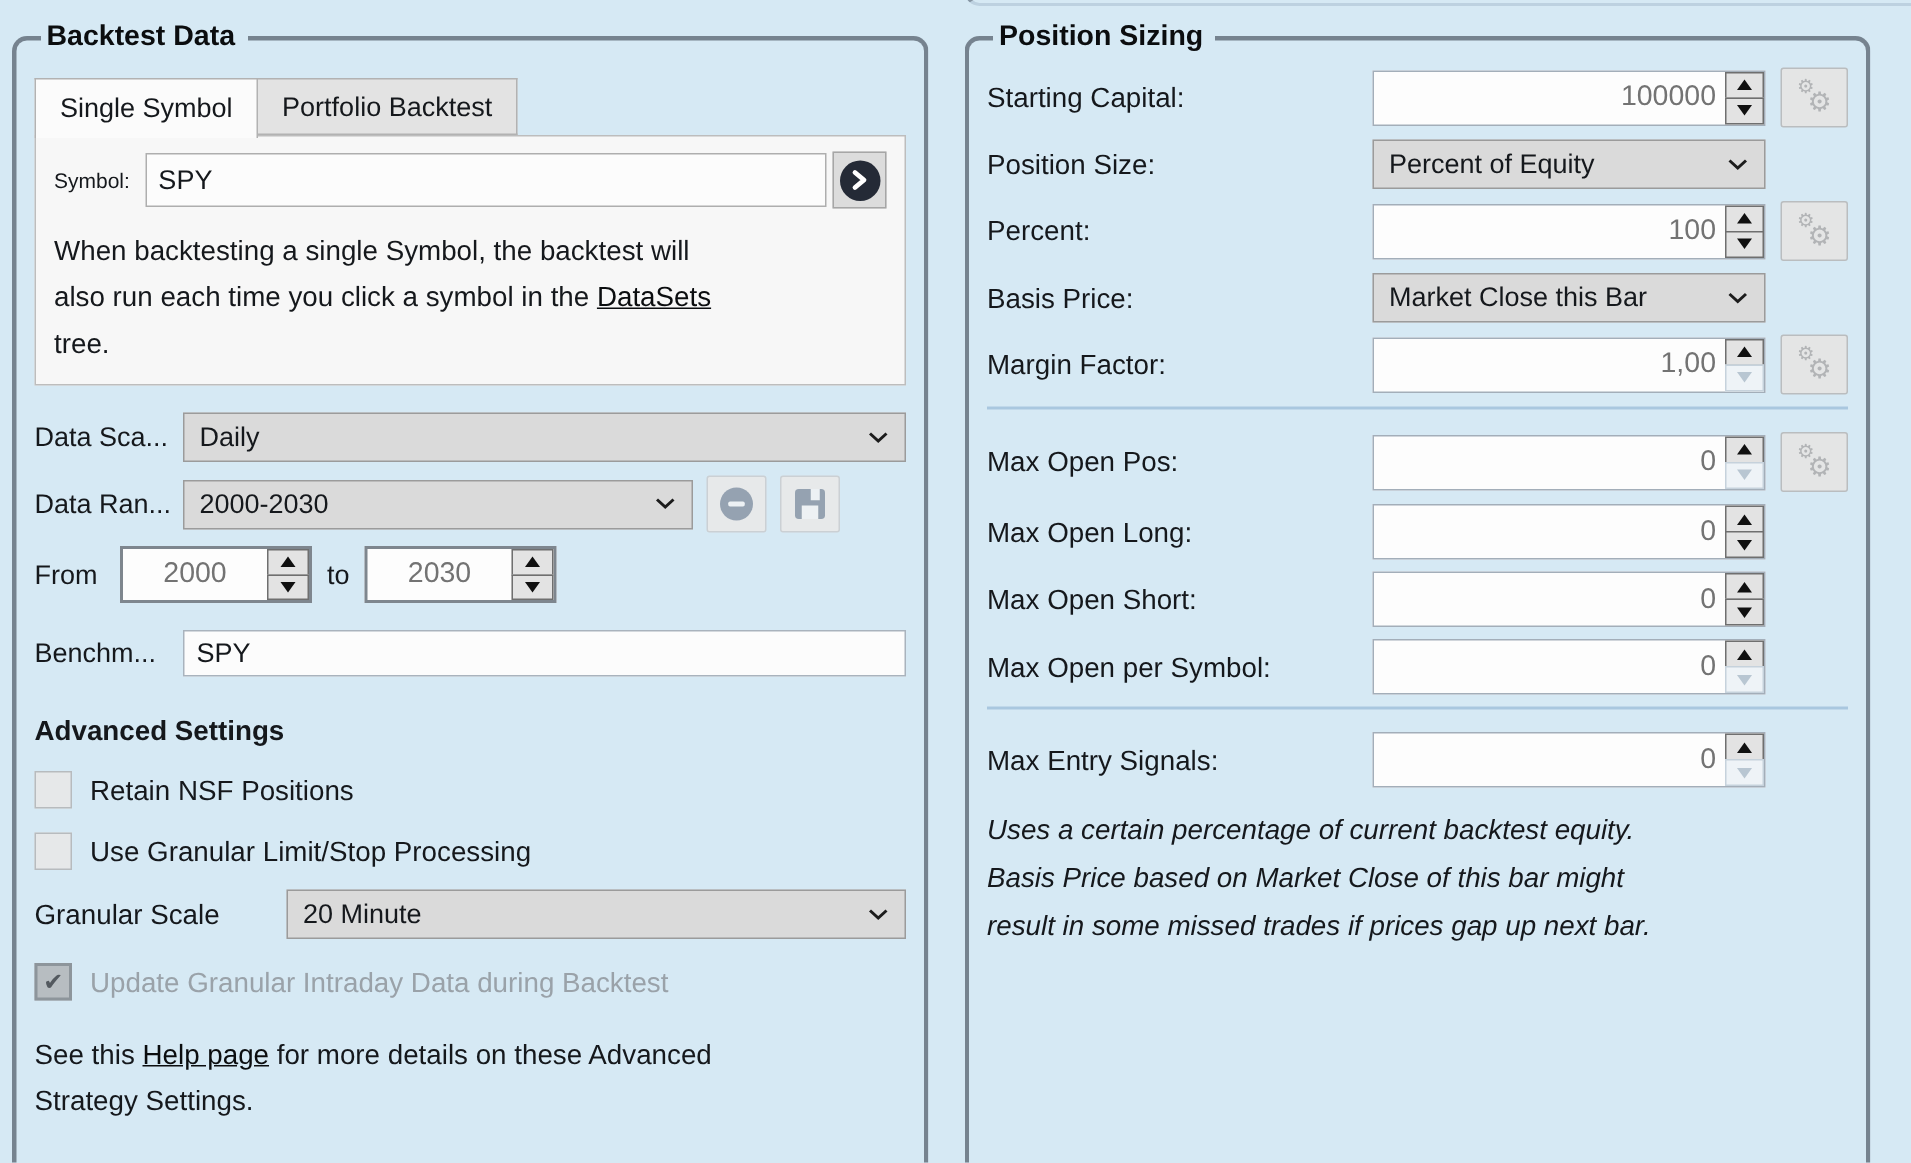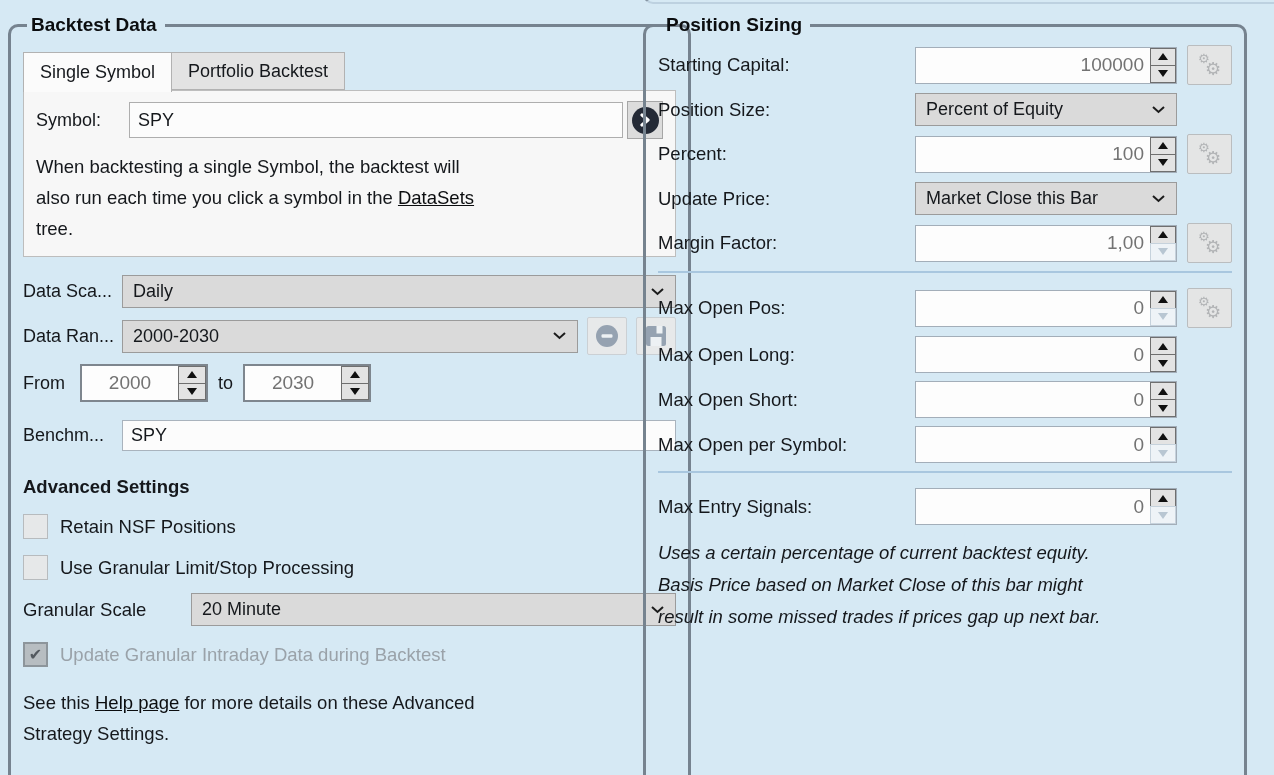--- a/index.html
+++ b/index.html
@@ -30,21 +30,21 @@
   .tabs { display:flex; margin-top:16px; position:relative; z-index:2; }
   .tab {
     font-size:18px; padding:0 16px; height:38px; display:flex; align-items:center;
     border:1px solid #b2b2b2; background:#e3e3e3; cursor:pointer; white-space:nowrap;
   }
   .tab.active { background:#fbfbfb; border-bottom:none; height:40px; margin-bottom:-2px; z-index:3; }
   .tab.inactive { border-left:none; }
   .tabpanel { position:relative; border:1px solid #bdbdbd; background:#f7f7f7; padding:10px 12px 12px; }
   
   .symrow { display:flex; align-items:center; }
-  .symlbl { font-size:18px; margin-right:28px; white-space:nowrap; }
+  .symlbl { font-size:14px; margin-right:10px; white-space:nowrap; }
   .syminput {
     flex:1; min-width:0; height:36px; border:1px solid #aeaeae; background:#fcfcfc;
     font:18px "Liberation Sans", sans-serif; padding:0 8px; color:#15181c;
   }
   .gobtn {
     width:36px; height:38px; margin-left:4px; flex:none; background:#dcdcdc;
     border:1px solid #a6a6a6; display:flex; align-items:center; justify-content:center;
     padding:0; cursor:pointer;
   }
   .gocircle { width:27px; height:27px; border-radius:50%; background:#242a36;
@@ -115,21 +115,21 @@
   .helptext { margin-top:20px; font-size:18.5px; line-height:31px; }
   
   .psbody { margin-top:9px; }
   .psrow { display:flex; align-items:center; margin-bottom:8px; }
   .pslabel { flex:1; font-size:18.5px; white-space:nowrap; }
   .psctl { width:262px; flex:none; }
   .psend { width:55px; flex:none; display:flex; justify-content:flex-end; }
   .psdiv { height:2px; background:#a9c7df; margin:8px 0 15px; }
   .psnote { margin-top:12px; font-style:italic; font-size:18.5px; line-height:32px; }
   .mt9 { margin-top:9px; }  .mt18 { margin-top:18px; }  .mt13 { margin-top:13px; }
-  .w392 { width:456px; flex:none; }
+  .w392 { width:340px; flex:none; }
   .flblwide { width:168px; flex:none; font-size:18.5px; white-space:nowrap; }
   .tolbl { font-size:18px; margin:0 10px; }
   .fromlbl { font-size:18px; margin-right:10px; width:47px; flex:none; }
 </style>
 </head>
 <body>
 
 <div class="remnant"></div>
 
 <fieldset class="gb" id="gb-left">
@@ -332,21 +332,21 @@
       </div>
       <div class="psend">
           <button class="gearbtn">
             <span class="g1">⚙</span>
             <span class="g2">⚙</span>
           </button>
         </div>
     </div>
 
     <div class="psrow">
-      <span class="pslabel">Update Price:</span>
+      <span class="pslabel">Basis Price:</span>
       <div class="psctl">
         <div class="select">
           <span>Market Close this Bar</span>
           <span class="chev-down">
             <svg width="13" height="8">
                 <polyline points="1,1 6.5,6 12,1" stroke="#1c1c1c" stroke-width="2" fill="none"></polyline>
               </svg>
           </span>
         </div>
       </div>

